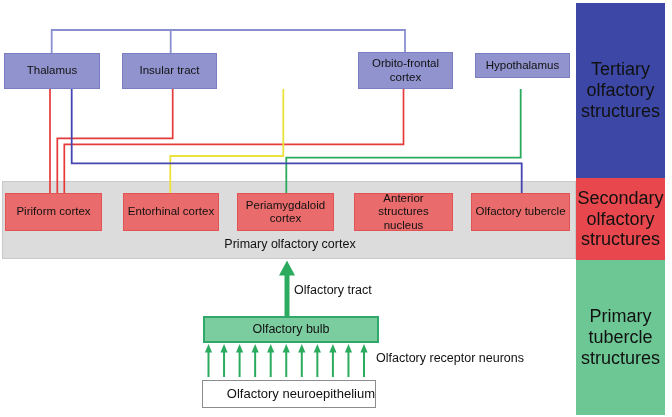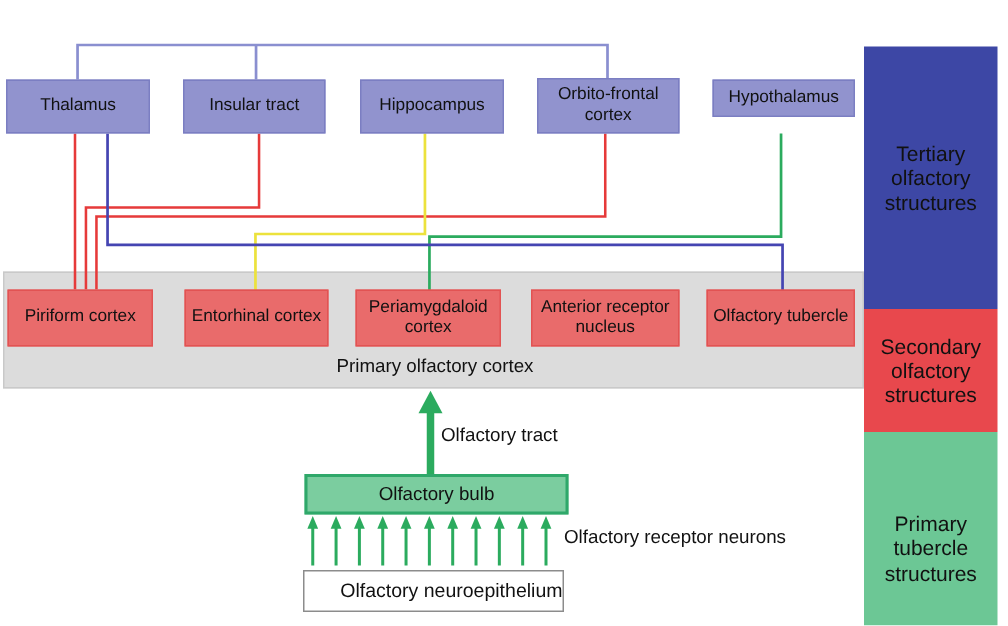--- a/index.html
+++ b/index.html
@@ -11,21 +11,21 @@
   .abs{position:absolute;}
   .centered{display:flex;align-items:center;justify-content:center;text-align:center;line-height:1.15;}
   .pbox{
     background:var(--purple-box-fill);border:1.5px solid var(--purple-box-border);
     font-size:11.5px;z-index:3;padding:1px 2px;
   }
   .rbox{
     background:var(--red-box-fill);border:1.5px solid var(--red-box-border);
     font-size:11.5px;z-index:3;padding:1px 2px;
   }
-  .band{width:89px;font-size:14px;z-index:2;padding:0 8px;margin-top:28px;}
+  .band{width:89px;font-size:18px;z-index:2;padding:0 8px;}
   #gray-band{
     left:2px;top:181px;width:574px;height:78px;background:var(--gray-band-fill);
     border:1px solid var(--gray-band-border);z-index:0;
   }
   #lines-layer{left:0;top:0;z-index:1;pointer-events:none;}
   .lbl{font-size:12.5px;z-index:3;white-space:nowrap;}
   #bulb{
     left:203px;top:315.5px;width:176px;height:27px;background:var(--bulb-fill);
     border:2px solid var(--bulb-border);font-size:12.5px;z-index:3;
   }
@@ -87,41 +87,38 @@
         <polygon points="364.00,344 360.4,352.5 367.6,352.5" fill="#2bab5e"></polygon>
       </g>
   </svg>
 
   <div class="abs pbox centered" style="left:4px;top:53px;width:96px;height:36px">
       <span>Thalamus</span>
     </div>
   <div class="abs pbox centered" style="left:122px;top:53px;width:95px;height:36px">
       <span>Insular tract</span>
     </div>
-  <div class="abs pbox centered" style="left:240px;top:53px;width:96px;height:36px">
-      <span>Hippocampus</span>
-    </div>
   <div class="abs pbox centered" style="left:358px;top:52px;width:95px;height:37px">
       <span>Orbito-frontal cortex</span>
     </div>
   <div class="abs pbox centered" style="left:475px;top:53px;width:95px;height:25px">
       <span>Hypothalamus</span>
     </div>
 
   <div class="abs rbox centered" style="left:5px;top:193px;width:97px;height:38px">
       <span>Piriform cortex</span>
     </div>
   <div class="abs rbox centered" style="left:123px;top:193px;width:96px;height:38px">
       <span>Entorhinal cortex</span>
     </div>
   <div class="abs rbox centered" style="left:237px;top:193px;width:97px;height:38px">
       <span>Periamygdaloid cortex</span>
     </div>
   <div class="abs rbox centered" style="left:354px;top:193px;width:99px;height:38px">
-      <span>Anterior receptor nucleus</span>
+      <span>Anterior structures nucleus</span>
     </div>
   <div class="abs rbox centered" style="left:471px;top:193px;width:99px;height:38px">
       <span>Olfactory tubercle</span>
     </div>
 
   <div id="primary-cortex-label" class="abs lbl">Primary olfactory cortex</div>
 
   <div class="abs band centered" style="left:576px;top:3px;height:175px;background:var(--tertiary-band-fill)">
       <span>Tertiary olfactory structures</span>
     </div>

